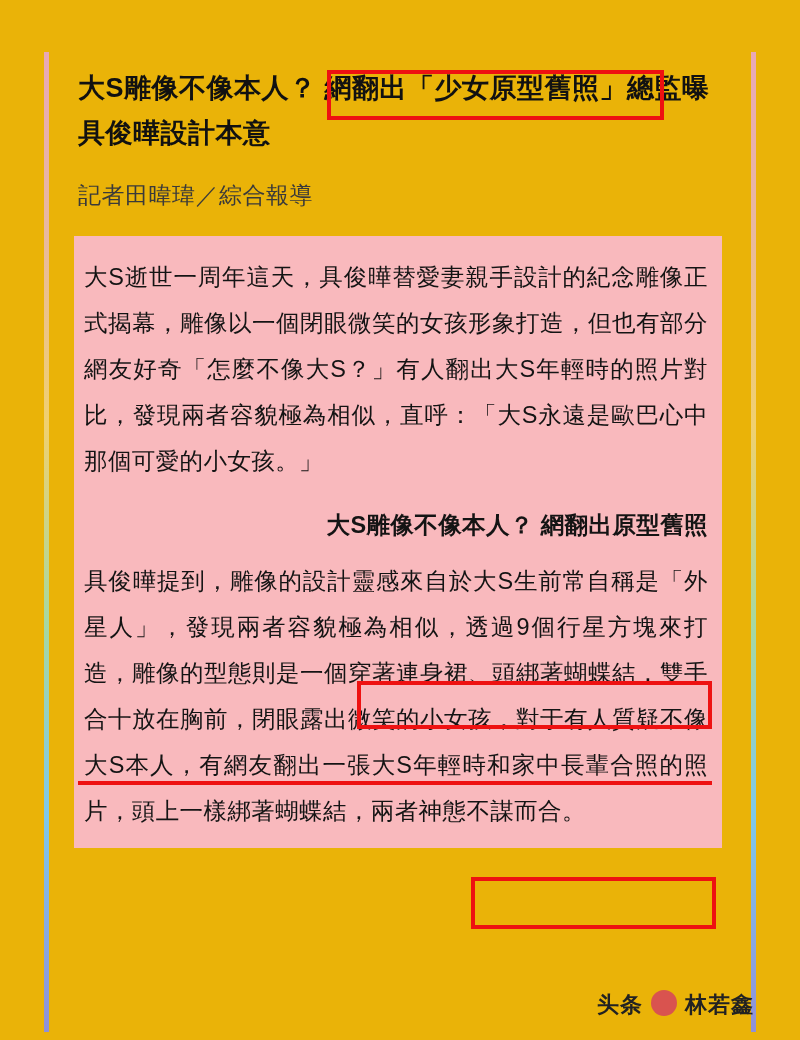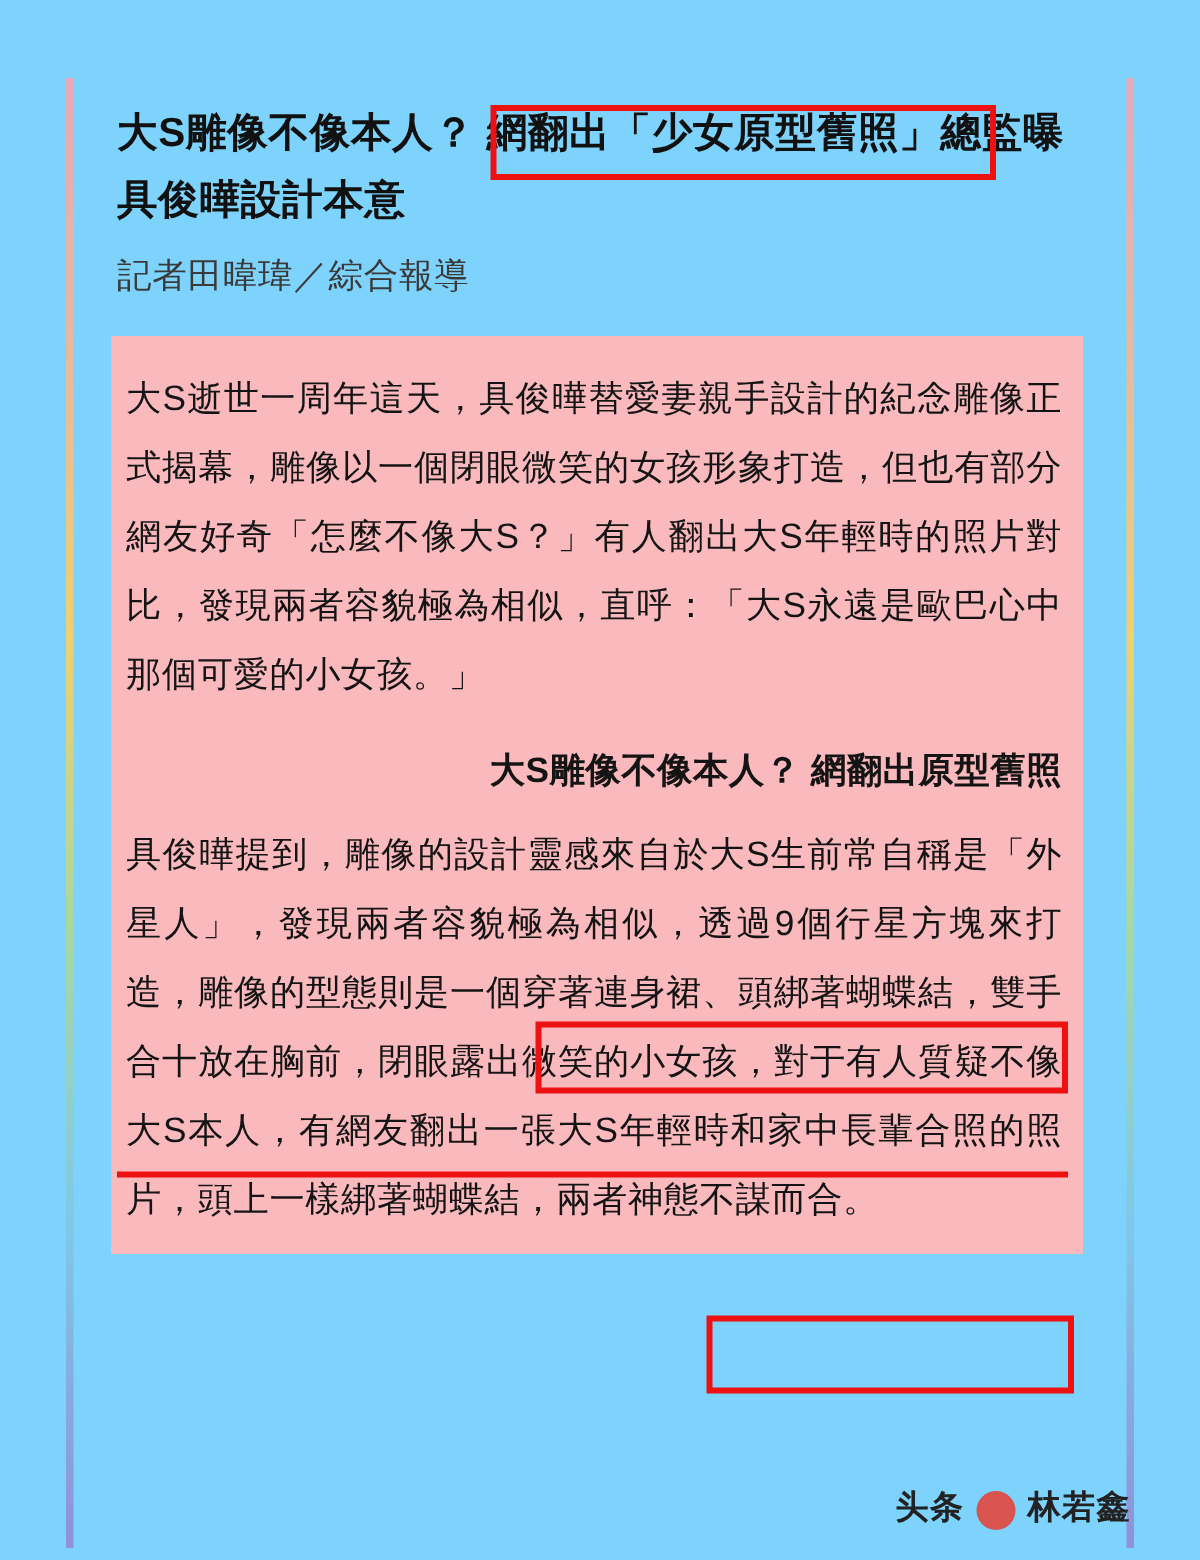--- a/index.html
+++ b/index.html
@@ -12,21 +12,21 @@
     height: 1040px;
     font-family: "Liberation Sans", sans-serif;
     position: relative;
     overflow: hidden;
   }
   .page {
     position: absolute;
     left: 0; top: 0;
     width: 800px;
     height: 1040px;
-    background: #7dd3fc;
+    background: #eab308;
   }
   
   .rail {
     position: absolute;
     top: 52px;
     width: 5px;
     height: 980px;
   }
   .rail-left {
     left: 44px;
@@ -43,21 +43,21 @@
     width: 640px;
   }
   .headline {
     font-size: 27px;
     line-height: 45px;
     font-weight: bold;
     color: #111111;
     letter-spacing: 0.5px;
   }
   .byline {
-    margin-top: 10px;
+    margin-top: 22px;
     font-size: 23px;
     line-height: 34px;
     color: #3a3a3a;
     letter-spacing: 0.5px;
   }
   .body-block {
     position: relative;
     margin-top: 24px;
     background: #f9b9bd;
     padding: 18px 14px 14px 10px;
@@ -95,21 +95,21 @@
     position: absolute;
     background: #ee1111;
     height: 4px;
     pointer-events: none;
   }
   .footer {
     position: absolute;
     right: 46px;
     bottom: 20px;
     display: flex;
-    align-items: flex-end;
+    align-items: flex-start;
     gap: 8px;
   }
   .footer-logo {
     font-size: 22px;
     font-weight: bold;
     color: #222222;
     letter-spacing: 1px;
   }
   .footer-avatar {
     width: 26px;

